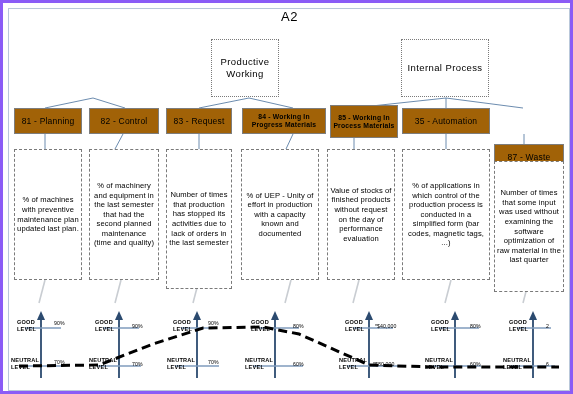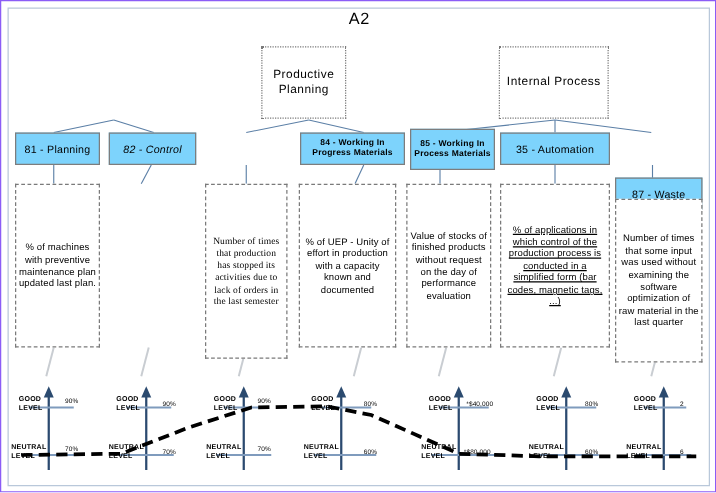--- a/index.html
+++ b/index.html
@@ -2,21 +2,21 @@
 <html><head>
 <meta charset="utf-8">
 <style>
   html,body{margin:0;padding:0;background:#ffffff;}
   body{font-family:"Liberation Sans",sans-serif;}
 
   #canvas{
     position:relative;
     width:573px;height:394px;
     background:#ffffff;
-    border:1px solid #8b5cf6;
+    border:3px solid #8b5cf6;
     box-sizing:border-box;
     overflow:hidden;
   }
 
   #inner-frame{
     position:absolute;
     left:5px;top:5px;
     width:562px;height:383px;
     border:1px solid #b9c8da;
     box-sizing:border-box;
@@ -48,21 +48,21 @@
     font-size:9.5px;
     line-height:12px;
     color:#000;
     letter-spacing:.4px;
   }
 
   
   .code-box{
     position:absolute;
     border:1.4px solid #7d7d7d;
-    background:#7dd3fc;
+    background:#a16207;
     box-sizing:border-box;
     display:flex;align-items:center;justify-content:center;
     text-align:center;
     color:#000;
     letter-spacing:.2px;
   }
   .code-box.s1{font-size:8.5px;line-height:10px;}
   .code-box.s2{font-size:6.8px;line-height:8px;font-weight:bold;}
 
   
@@ -174,36 +174,38 @@
       <path d="M436,325 L476,325"></path>
         <path d="M430,363 L478,363"></path>
       <path d="M514,325 L548,325"></path>
         <path d="M508,363 L552,363"></path>
     </g>
 
     <path d="M16,363 L96,362 L150,341 L200,325 L260,324 L296,331 L366,362 L430,364 L512,364 L556,364" stroke="#000000" stroke-width="3" fill="none" stroke-dasharray="9,5" stroke-linecap="butt"></path>
   </svg>
 
   <div class="persp-box" style="left:208px;top:36px;width:68px;height:58px;">Productive
-Planning</div>
+Working</div>
   <div class="persp-box" style="left:398px;top:36px;width:88px;height:58px;">Internal
 Process</div>
 
   <div class="code-box s1" style="left:11px;top:105px;width:68px;height:26px;">81 -  Planning</div>
-  <div class="code-box s1" style="left:86px;top:105px;width:70px;height:26px;font-style:italic;">82 - Control</div>
+  <div class="code-box s1" style="left:86px;top:105px;width:70px;height:26px;">82 - Control</div>
+  <div class="code-box s1" style="left:163px;top:105px;width:66px;height:26px;">83 - Request</div>
   <div class="code-box s2" style="left:239px;top:105px;width:84px;height:26px;">84 - Working In Progress Materials</div>
   <div class="code-box s2" style="left:327px;top:102px;width:68px;height:33px;">85 - Working In Process Materials</div>
   <div class="code-box s1" style="left:399px;top:105px;width:88px;height:26px;">35 - Automation</div>
   <div class="code-box s1" style="left:491px;top:105px;width:70px;height:26px;margin-top:36px;">87 - Waste</div>
 
   <div class="desc-box" style="left:11px;top:146px;width:68px;height:131px;">% of machines with preventive maintenance plan updated last plan.</div>
-  <div class="desc-box" style="left:163px;top:146px;width:66px;height:140px;font-family:Liberation Serif, serif;">Number of times that production has stopped its activities due to lack of orders in the last semester</div>
+  <div class="desc-box" style="left:86px;top:146px;width:70px;height:131px;">% of machinery and equipment in the last semester that had the second planned maintenance (time and quality)</div>
+  <div class="desc-box" style="left:163px;top:146px;width:66px;height:140px;">Number of times that production has stopped its activities due to lack of orders in the last semester</div>
   <div class="desc-box" style="left:238px;top:146px;width:78px;height:131px;">% of UEP - Unity of effort in production with a capacity known and documented</div>
   <div class="desc-box" style="left:324px;top:146px;width:68px;height:131px;">Value of stocks of finished products without request on the day of performance evaluation</div>
-  <div class="desc-box" style="left:399px;top:146px;width:88px;height:131px;text-decoration:underline;">% of applications in which control of the production process is conducted in a simplified form (bar codes, magnetic tags, ...)</div>
+  <div class="desc-box" style="left:399px;top:146px;width:88px;height:131px;">% of applications in which control of the production process is conducted in a simplified form (bar codes, magnetic tags, ...)</div>
   <div class="desc-box" style="left:491px;top:158px;width:70px;height:131px;">Number of times that some input was used without examining the software optimization of raw material in the last quarter</div>
 
   <div class="gauge" style="left:0;top:0;">
     <div class="lvl-label" style="left:14px;top:316px;">GOOD
 LEVEL</div>
     <div class="lvl-label" style="left:8px;top:354px;">NEUTRAL
 LEVEL</div>
     <div class="val-label" style="left:51px;top:317px;">90%</div>
     <div class="val-label" style="left:51px;top:356px;">70%</div>
   </div>

